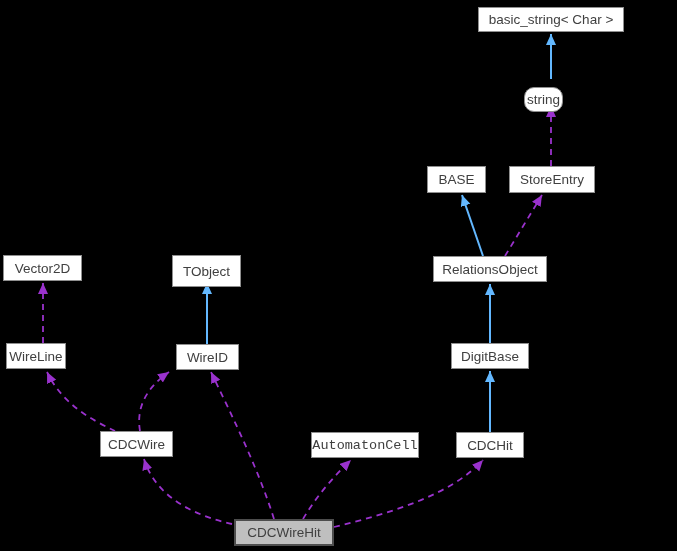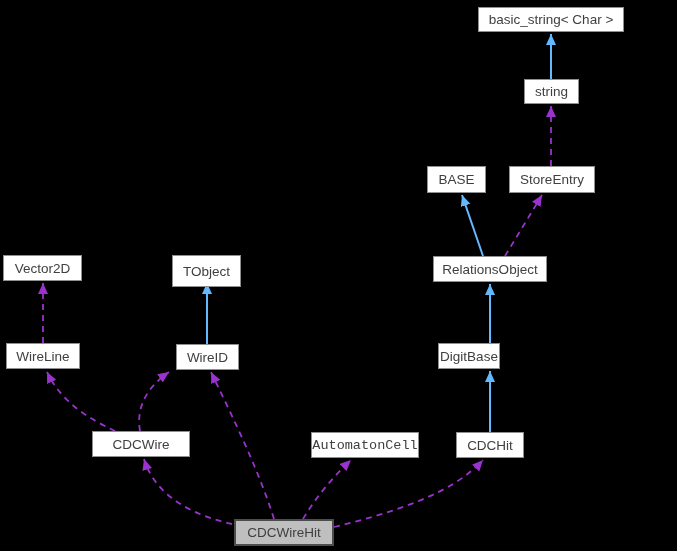--- a/index.html
+++ b/index.html
@@ -44,30 +44,30 @@
     white-space: nowrap;
     cursor: pointer;
   }
   .node.highlight {
     background: #bfbfbf;
     border: 2px solid #4d4d4d;
     cursor: default;
   }
   
   .n-basic-string   { left: 478px; top:   7px; width: 146px; height: 25px; }
-  .n-string         { left: 524px; top:  79px; width:  55px; height: 25px; }
+  .n-string         { left: 524px; top:  87px; width:  39px; height: 25px; border-radius: 10px; }
   .n-base           { left: 427px; top: 166px; width:  59px; height: 27px; }
   .n-store-entry    { left: 509px; top: 166px; width:  86px; height: 27px; }
   .n-relations-object{ left: 433px; top: 256px; width: 114px; height: 26px; }
   .n-vector2d       { left:   3px; top: 255px; width:  79px; height: 26px; }
   .n-tobject        { left: 172px; top: 255px; width:  69px; height: 32px; }
-  .n-wireline       { left:   6px; top: 343px; width:  74px; height: 26px; }
+  .n-wireline       { left:   6px; top: 343px; width:  60px; height: 26px; }
   .n-wireid         { left: 176px; top: 344px; width:  63px; height: 26px; }
-  .n-digitbase      { left: 438px; top: 343px; width:  62px; height: 26px; }
-  .n-cdcwire        { left: 92px; top: 431px; width:  98px; height: 26px; }
+  .n-digitbase      { left: 451px; top: 343px; width:  78px; height: 26px; }
+  .n-cdcwire        { left: 100px; top: 431px; width:  73px; height: 26px; }
   .n-automaton-cell { left: 311px; top: 432px; width: 108px; height: 26px; font-family: Liberation Mono, monospace; }
   .n-cdchit         { left: 456px; top: 432px; width:  68px; height: 26px; }
   .n-cdcwirehit     { left: 234px; top: 519px; width: 100px; height: 27px; }
 </style>
 </head>
 <body>
 
 <div class="canvas">
 
   <svg class="edges" viewBox="0 0 677 551" xmlns="http://www.w3.org/2000/svg">

